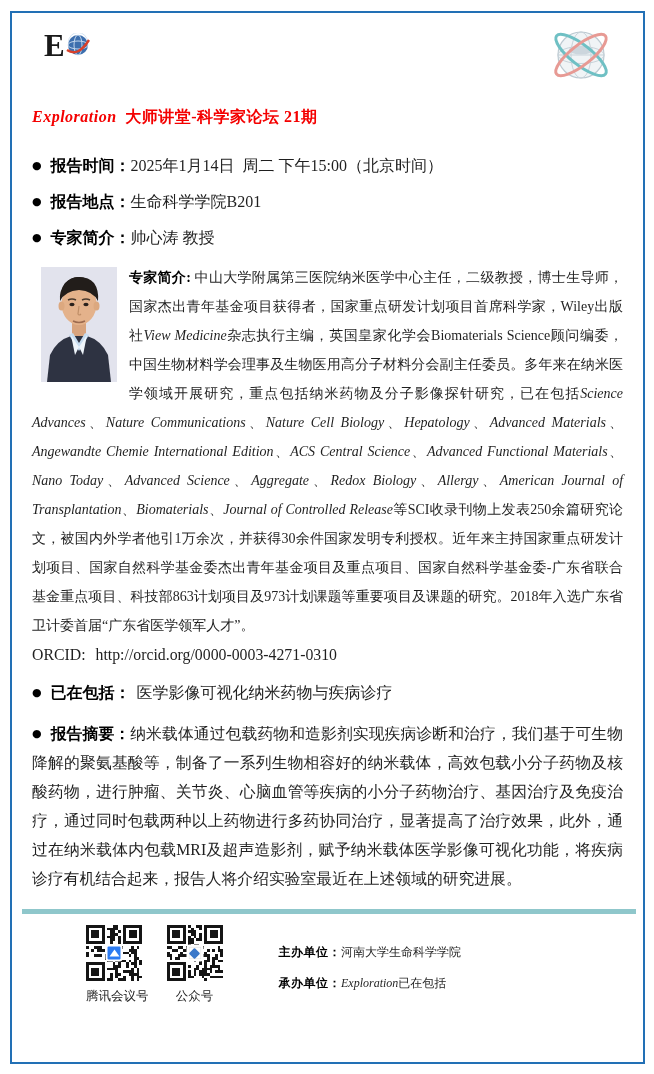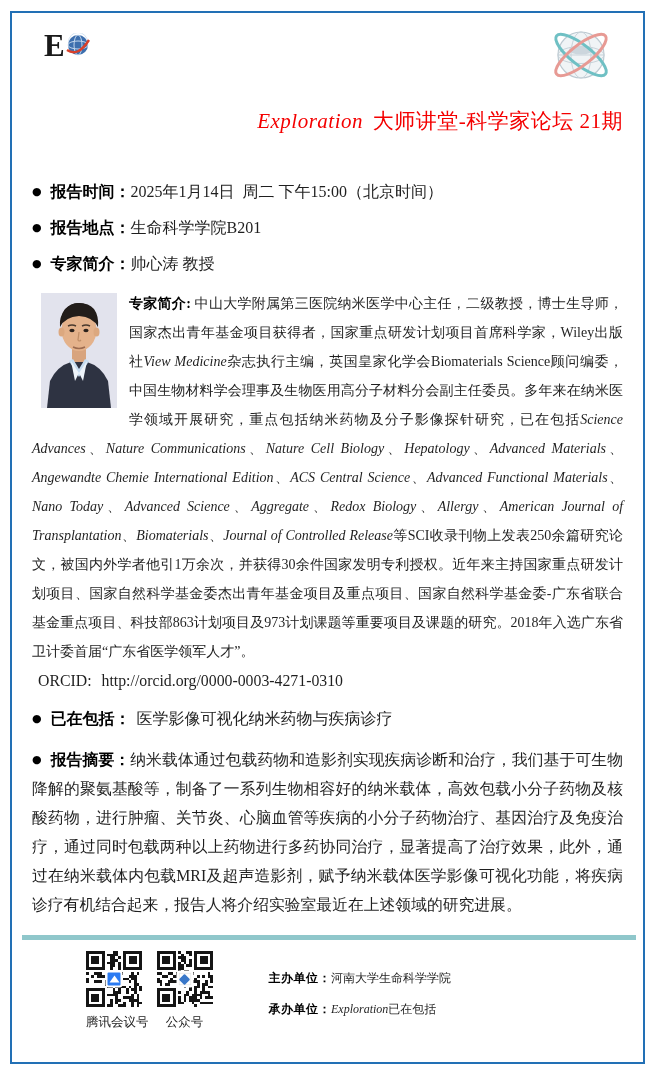--- a/index.html
+++ b/index.html
@@ -15,45 +15,45 @@
   .frame{position:absolute;left:10px;top:11px;right:9px;bottom:10px;border:2px solid var(--border-blue);overflow:hidden;}
   .content{height:100%;padding:0 20px;overflow:hidden;}
 
   
   .header{display:flex;justify-content:space-between;align-items:flex-start;padding:15px 6px 0 12px;height:72px;}
   .brand{display:flex;align-items:center;font-weight:bold;font-size:31px;letter-spacing:.5px;color:#1a1a1a;line-height:1;}
   .brand .globe{margin:3px 1px 0 1px;display:inline-block;}
   .org-logo{margin-top:-2px;}
 
   
-  .title{margin-top:22px;text-align:right;font-size:21px;font-weight:normal;color:var(--accent-red);letter-spacing:.5px;}
+  .title{margin-top:22px;text-align:left;font-size:16px;font-weight:bold;color:var(--accent-red);letter-spacing:.5px;}
   .title i{margin-right:4px;}
 
   
-  .info{margin-top:46px;}
+  .info{margin-top:27px;}
   .info-item{margin-bottom:14px;font-size:16px;line-height:22px;}
   .bullet{font-family:"DejaVu Sans",sans-serif;font-size:11px;color:#000;margin-right:9px;vertical-align:2px;}
   .lbl{font-weight:bold;color:#000;}
   .pre{white-space:pre-wrap;}
 
   
   .bio{margin-top:8px;font-size:14px;line-height:29px;text-align:justify;}
   .photo{float:left;width:76px;height:115px;margin:4px 12px 10px 9px;display:block;}
-  .orcid{font-size:15.8px;line-height:29px;margin-left:6px;}
+  .orcid{font-size:15.8px;line-height:29px;}
   .orcid .url{margin-left:10px;}
 
   
   .topic{margin-top:12px;font-size:16px;line-height:24px;}
   .topic .val{margin-left:6px;text-align:right;}
   .abstract{margin-top:14px;font-size:15.8px;line-height:29px;text-align:justify;}
 
   
   .divider{margin:16px -13px 0 -10px;height:5px;background:var(--divider-teal);}
   .footer{display:flex;align-items:flex-start;margin-top:11px;}
-  .qr-group{margin-left:54px;display:flex;gap:8px;}
+  .qr-group{margin-left:54px;display:flex;gap:18px;}
   .qr-item{text-align:center;}
   .qr-box{position:relative;width:56px;height:56px;background:#fff;}
   .qr-box svg{shape-rendering:crispEdges;display:block;}
   .qr-center{position:absolute;left:50%;top:50%;transform:translate(-50%,-50%);width:17px;height:17px;border:2px solid #fff;border-radius:3px;display:flex;align-items:center;justify-content:center;}
   .qr-center.meeting{background:#2b7bf2;}
   .qr-center.meeting .peak{width:0;height:0;border-left:5px solid transparent;border-right:5px solid transparent;border-bottom:7px solid #fff;}
   .qr-center.wechat{background:#fff;box-shadow:0 0 0 1px #e2e2e2 inset;}
   .qr-center.wechat .glyph{width:8px;height:8px;background:#3a78c9;transform:rotate(45deg);border-radius:1px;}
   .qr-label{margin-top:7px;font-size:12.5px;color:#222;}
   .hosts{margin-left:56px;padding-top:12px;font-size:12px;line-height:31px;}

